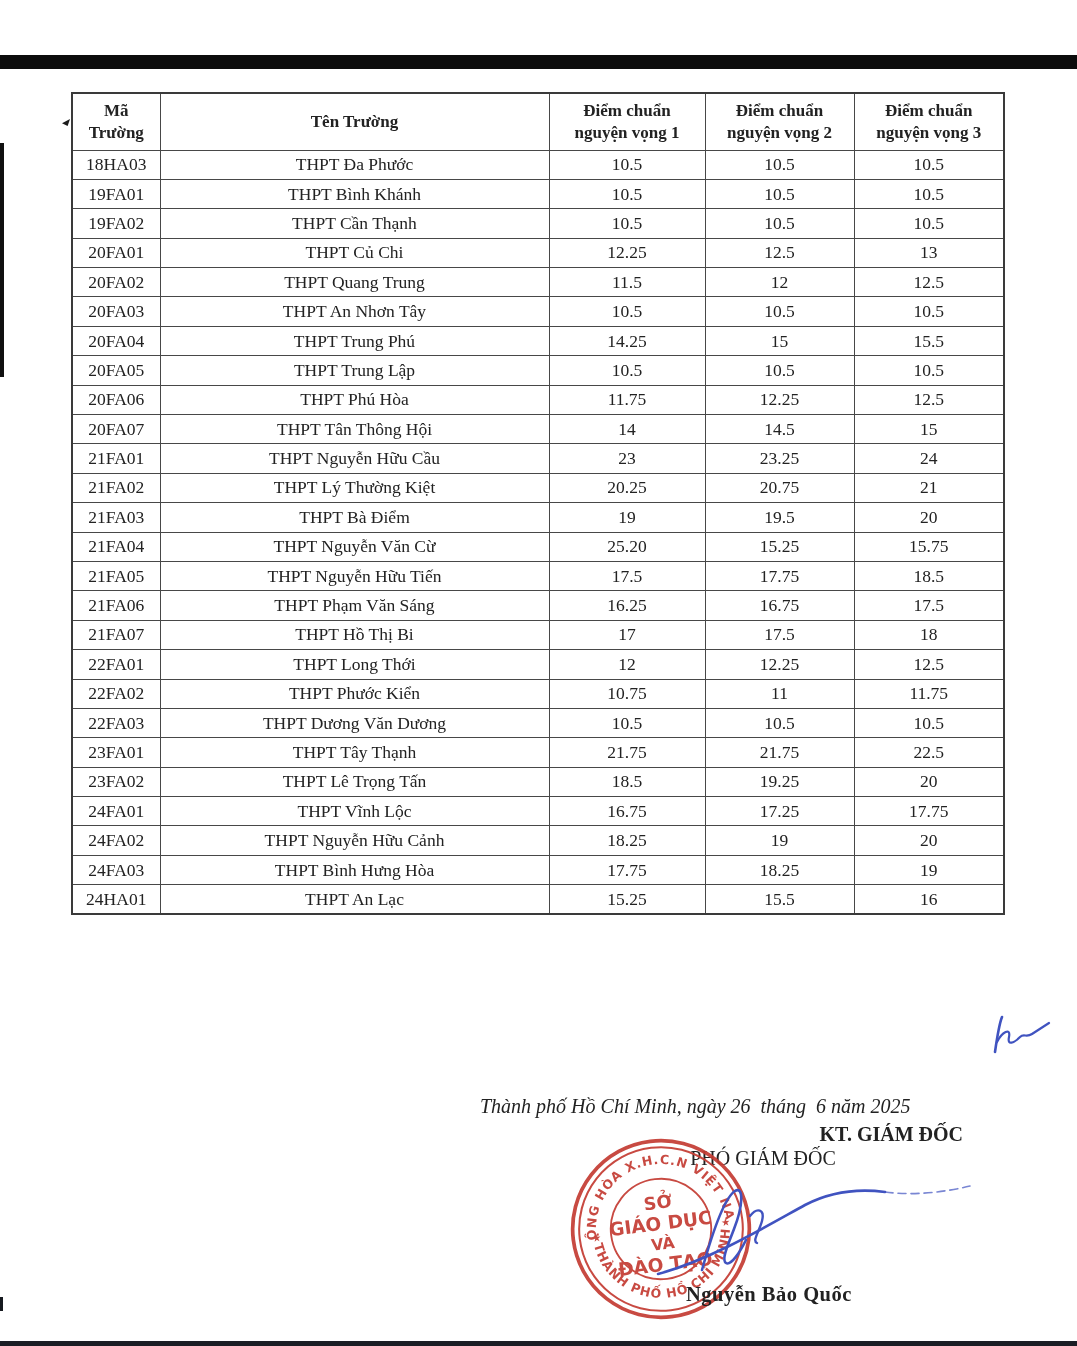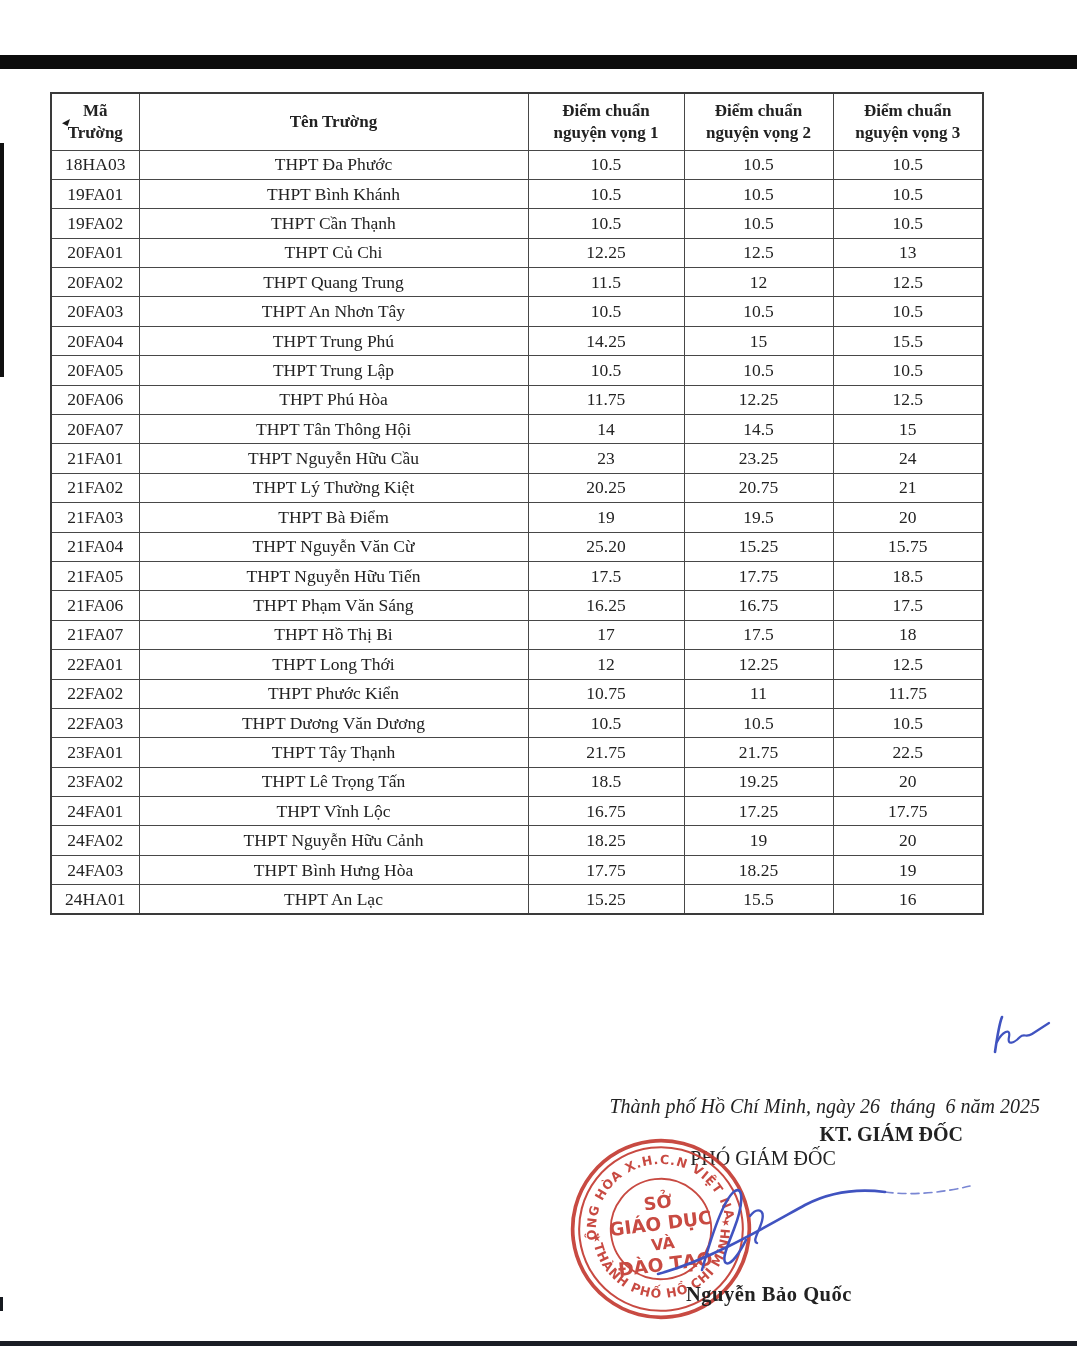--- a/index.html
+++ b/index.html
@@ -21,21 +21,21 @@
   }
   
   .bar-top{position:absolute;left:0;top:55px;width:1077px;height:14px;background:#0c0c0c;}
   .bar-bottom{position:absolute;left:0;top:1341px;width:1077px;height:5px;background:#1a1d24;}
   .line-left{position:absolute;left:0;top:143px;width:4px;height:234px;background:#101010;}
   .speck-left{position:absolute;left:0;top:1297px;width:3px;height:14px;background:#16191f;}
   .speck-header{position:absolute;left:62px;top:119px;width:8px;height:7px;background:#1c1c1c;
     clip-path:polygon(0 60%,100% 0,70% 100%);}
   
   table.scores{
-    position:absolute;left:50px;top:92px;
+    position:absolute;left:71px;top:92px;
     width:932px;
     border-collapse:collapse;
     table-layout:fixed;
     font-size:17.5px;
     border-radius:14px;
   }
   table.scores th, table.scores td{
     border:1.4px solid var(--border);
     vertical-align:middle;
     text-align:center;
@@ -53,21 +53,21 @@
   table.scores tbody tr{height:29.4px;}
   td.col-name{text-align:left;padding-left:8px;}
   col.c-code{width:88px;}
   col.c-name{width:389px;}
   col.c-nv1{width:156px;}
   col.c-nv2{width:149px;}
   col.c-nv3{width:150px;}
   
   .date-line{
     position:absolute;left:480px;top:1095px;width:560px;
-    text-align:right;font-style:italic;font-size:20px;
+    text-align:left;font-style:italic;font-size:20px;
     white-space:pre-wrap;
   }
   .signer-title-1{
     position:absolute;left:563px;top:1123px;width:400px;
     text-align:right;font-weight:bold;font-size:20px;
   }
   .signer-title-2{
     position:absolute;left:563px;top:1147px;width:400px;
     text-align:center;font-weight:normal;font-size:20px;
   }

